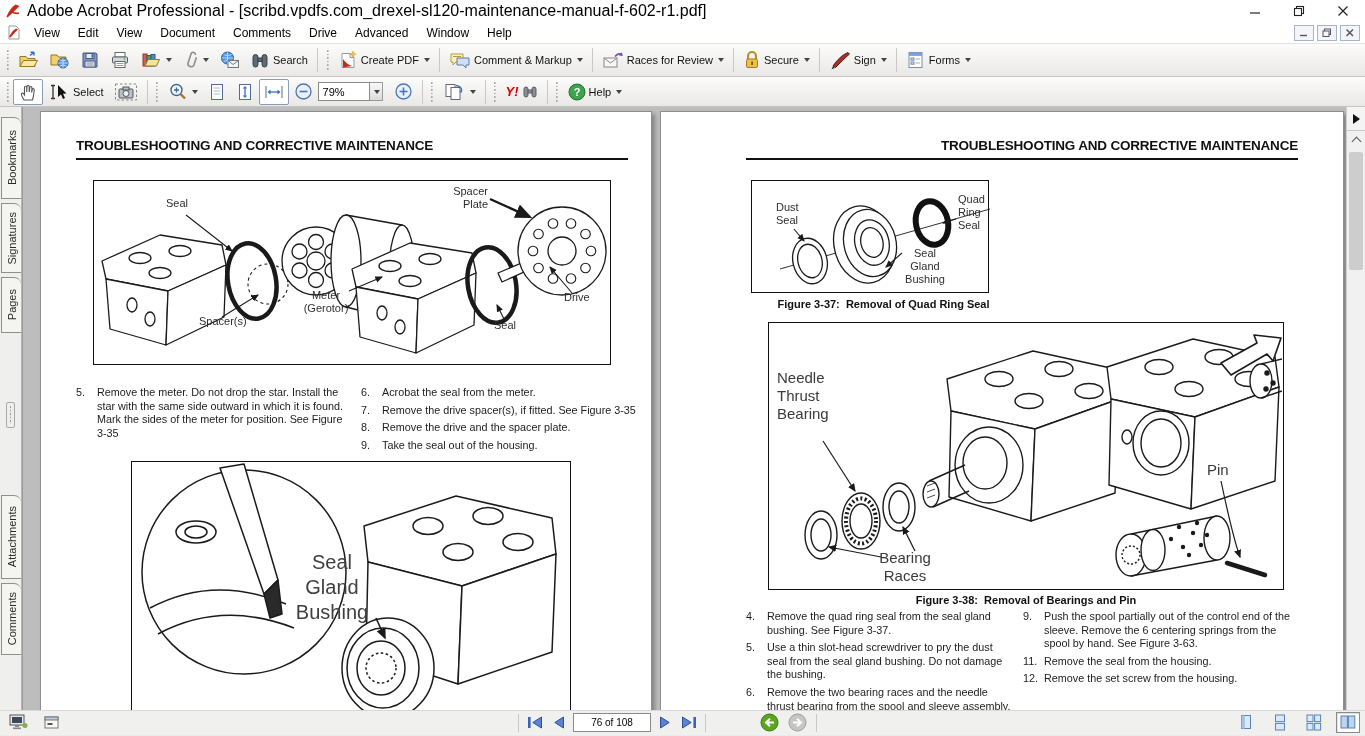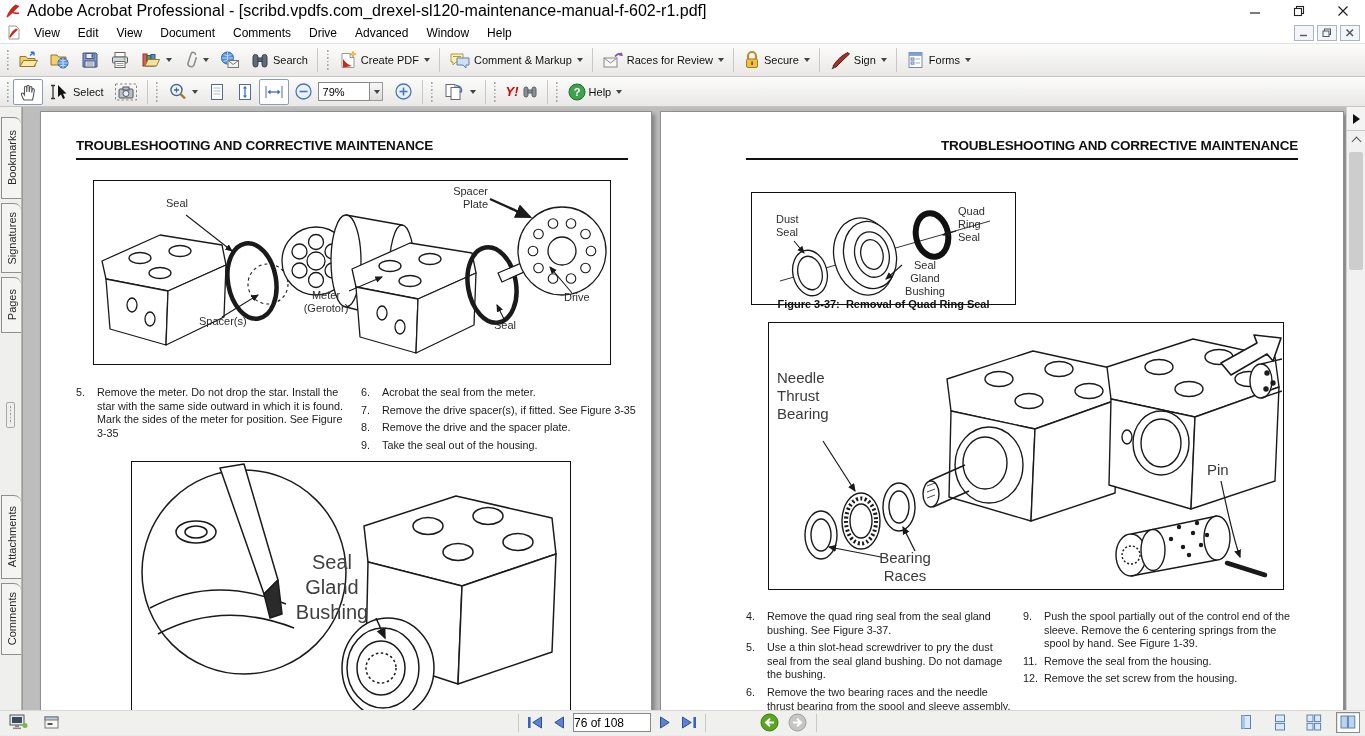--- a/index.html
+++ b/index.html
@@ -63,21 +63,21 @@
   .scroll-up{height:17px;display:flex;align-items:center;justify-content:center}
   .chev-up{width:7px;height:7px;border-left:1.6px solid #555;border-top:1.6px solid #555;transform:rotate(45deg);margin-top:3px}
   .scroll-track{flex:1;position:relative}
   .scroll-thumb{position:absolute;left:2px;right:2px;top:4px;height:118px;background:#cdcdcd;border-radius:2px}
 
   
   .statusbar{height:25px;background:#f0f0ef;border-top:1px solid #d8d8d6;position:relative}
   .status-left{position:absolute;left:8px;top:2px;display:flex;gap:15px;align-items:center}
   .nav{position:absolute;left:518px;top:2px;display:flex;align-items:center;gap:7px}
   .nav .vline{width:1px;height:18px;background:#c9c9c7}
-  .page-ind{width:78px;height:19px;border:1px solid #8a8a8a;font-size:12px;text-align:left;font-family:"Liberation Sans",sans-serif}
+  .page-ind{width:78px;height:19px;border:1px solid #8a8a8a;font-size:10px;text-align:center;font-family:"Liberation Sans",sans-serif}
   .hist{position:absolute;left:760px;top:2px;display:flex;align-items:center;gap:9px}
   .layouts{position:absolute;right:5px;top:1px;display:flex;align-items:center;gap:10px}
   .layout-btn{display:flex;align-items:center;justify-content:center;width:24px;height:21px;border:1px solid transparent}
   .layout-btn.pressed{border:1px solid #8a8a8a;background:#fdfdfd;box-shadow:inset 1px 1px 1px rgba(0,0,0,.12)}
 </style>
 </head>
 <body>
 
 <div class="titlebar">
   <svg width="16" height="16" viewBox="0 0 16 16">
@@ -532,21 +532,21 @@
         </svg>
         <div class="figlabel big" style="left:152px;top:88px;width:96px;text-align:center">Seal
 Gland
 Bushing</div>
       </div>
     </div>
 
     <div class="page page-right">
       <div class="pg-header" style="left:85px;top:26px;width:552px;text-align:right">TROUBLESHOOTING AND CORRECTIVE MAINTENANCE</div>
 
-      <div class="figbox" style="left:90px;top:80px;width:265px;height:113px">
+      <div class="figbox" style="left:90px;top:68px;width:238px;height:113px">
         <svg class="figart" width="262" height="110" viewBox="0 0 262 110">
           <defs>
               <marker id="m37" markerWidth="7" markerHeight="7" refX="6" refY="3" orient="auto">
                 <path d="M0,0 L7,3 L0,6 Z" fill="#1a1a1a"></path>
               </marker>
             </defs>
           <g fill="#fff" stroke="#1a1a1a" stroke-width="1.3">
             <line x1="28" y1="88" x2="238" y2="28" stroke-width=".9"></line>
             <g transform="rotate(-14 58 80)">
               <ellipse cx="58" cy="80" rx="17" ry="23"></ellipse>
@@ -642,39 +642,40 @@
             </g>
           </g>
         </svg>
         <div class="figlabel mid" style="left:8px;top:46px">Needle
 Thrust
 Bearing</div>
         <div class="figlabel mid" style="left:96px;top:226px;width:80px;text-align:center">Bearing
 Races</div>
         <div class="figlabel mid" style="left:438px;top:138px">Pin</div>
       </div>
+      <div class="figcap" style="left:107px;top:482px;width:516px">Figure 3-38:  Removal of Bearings and Pin</div>
 
       <div class="steps" style="left:85px;top:498px;width:268px">
         <div class="step">
             <span class="num">4.</span>
             <span class="txt">Remove the quad ring seal from the seal gland bushing. See Figure 3-37.</span>
           </div>
         <div class="step">
             <span class="num">5.</span>
             <span class="txt">Use a thin slot-head screwdriver to pry the dust seal from the seal gland bushing. Do not damage the bushing.</span>
           </div>
         <div class="step">
             <span class="num">6.</span>
             <span class="txt">Remove the two bearing races and the needle thrust bearing from the spool and sleeve assembly. See Figure 3-38.</span>
           </div>
       </div>
       <div class="steps" style="left:362px;top:498px;width:277px">
         <div class="step">
             <span class="num">9.</span>
-            <span class="txt">Push the spool partially out of the control end of the sleeve. Remove the 6 centering springs from the spool by hand. See Figure 1-39.</span>
+            <span class="txt">Push the spool partially out of the control end of the sleeve. Remove the 6 centering springs from the spool by hand. See Figure 3-63.</span>
           </div>
         <div class="step">
             <span class="num">11.</span>
             <span class="txt">Remove the seal from the housing.</span>
           </div>
         <div class="step">
             <span class="num">12.</span>
             <span class="txt">Remove the set screw from the housing.</span>
           </div>
       </div>

